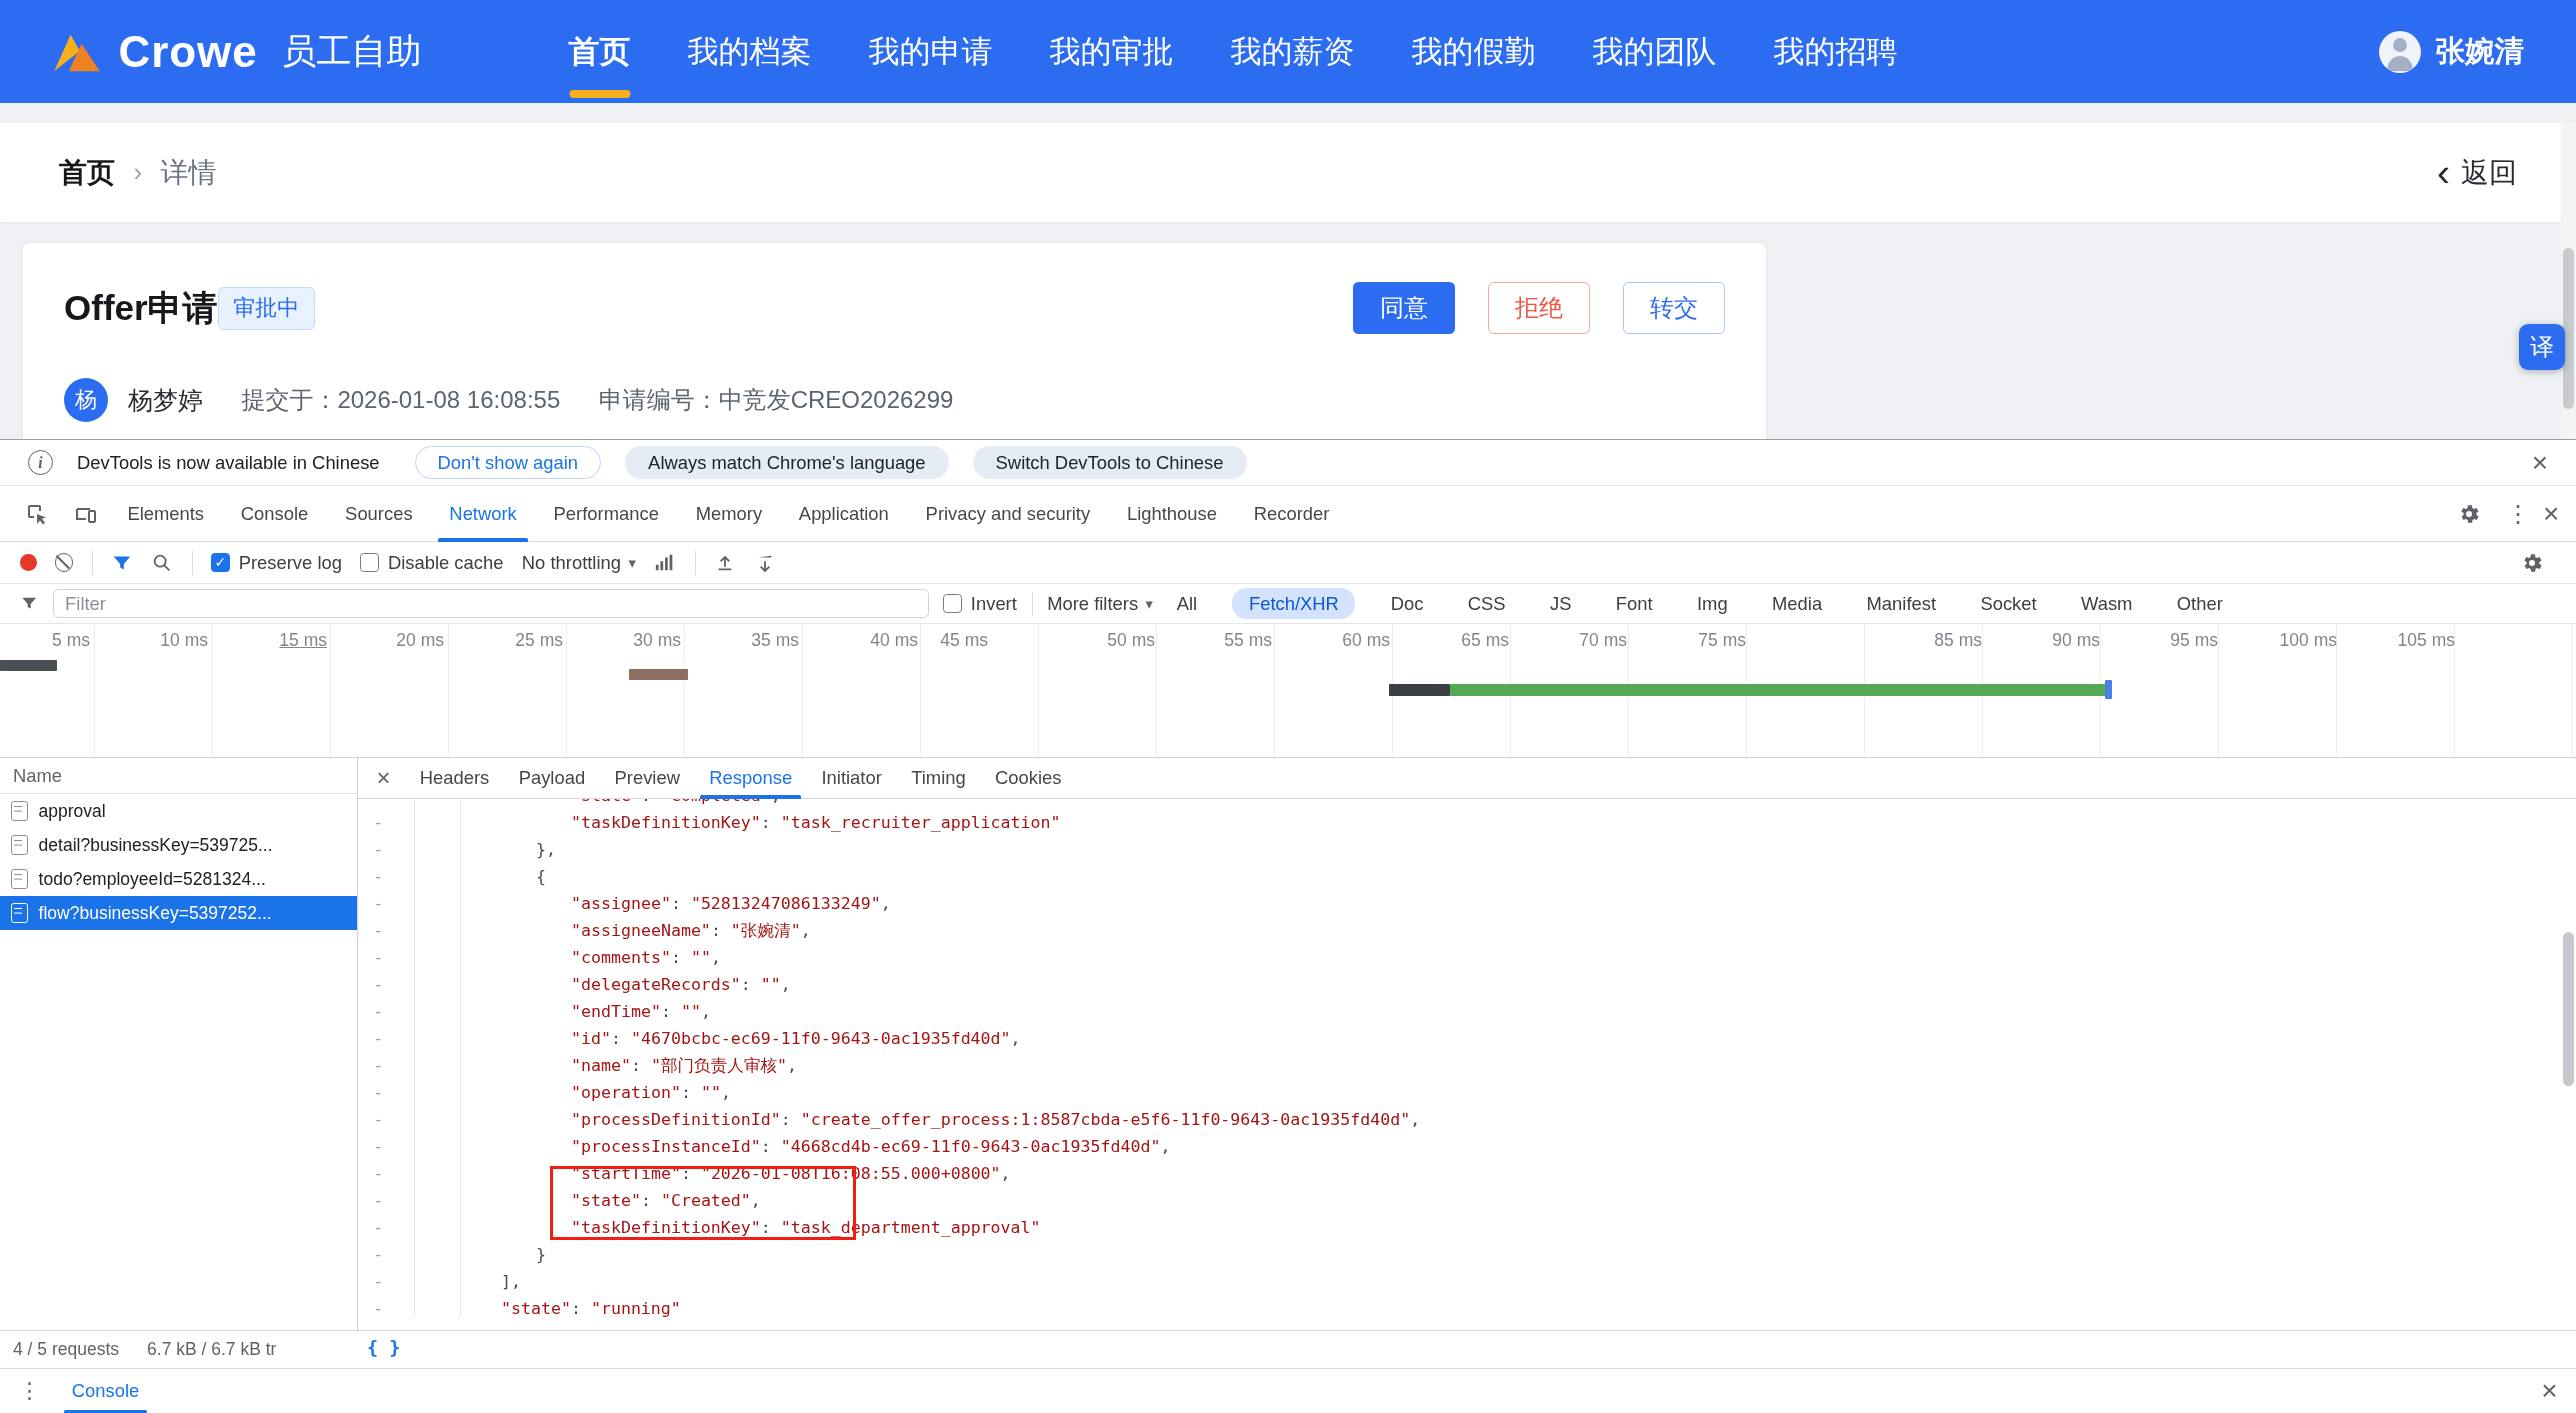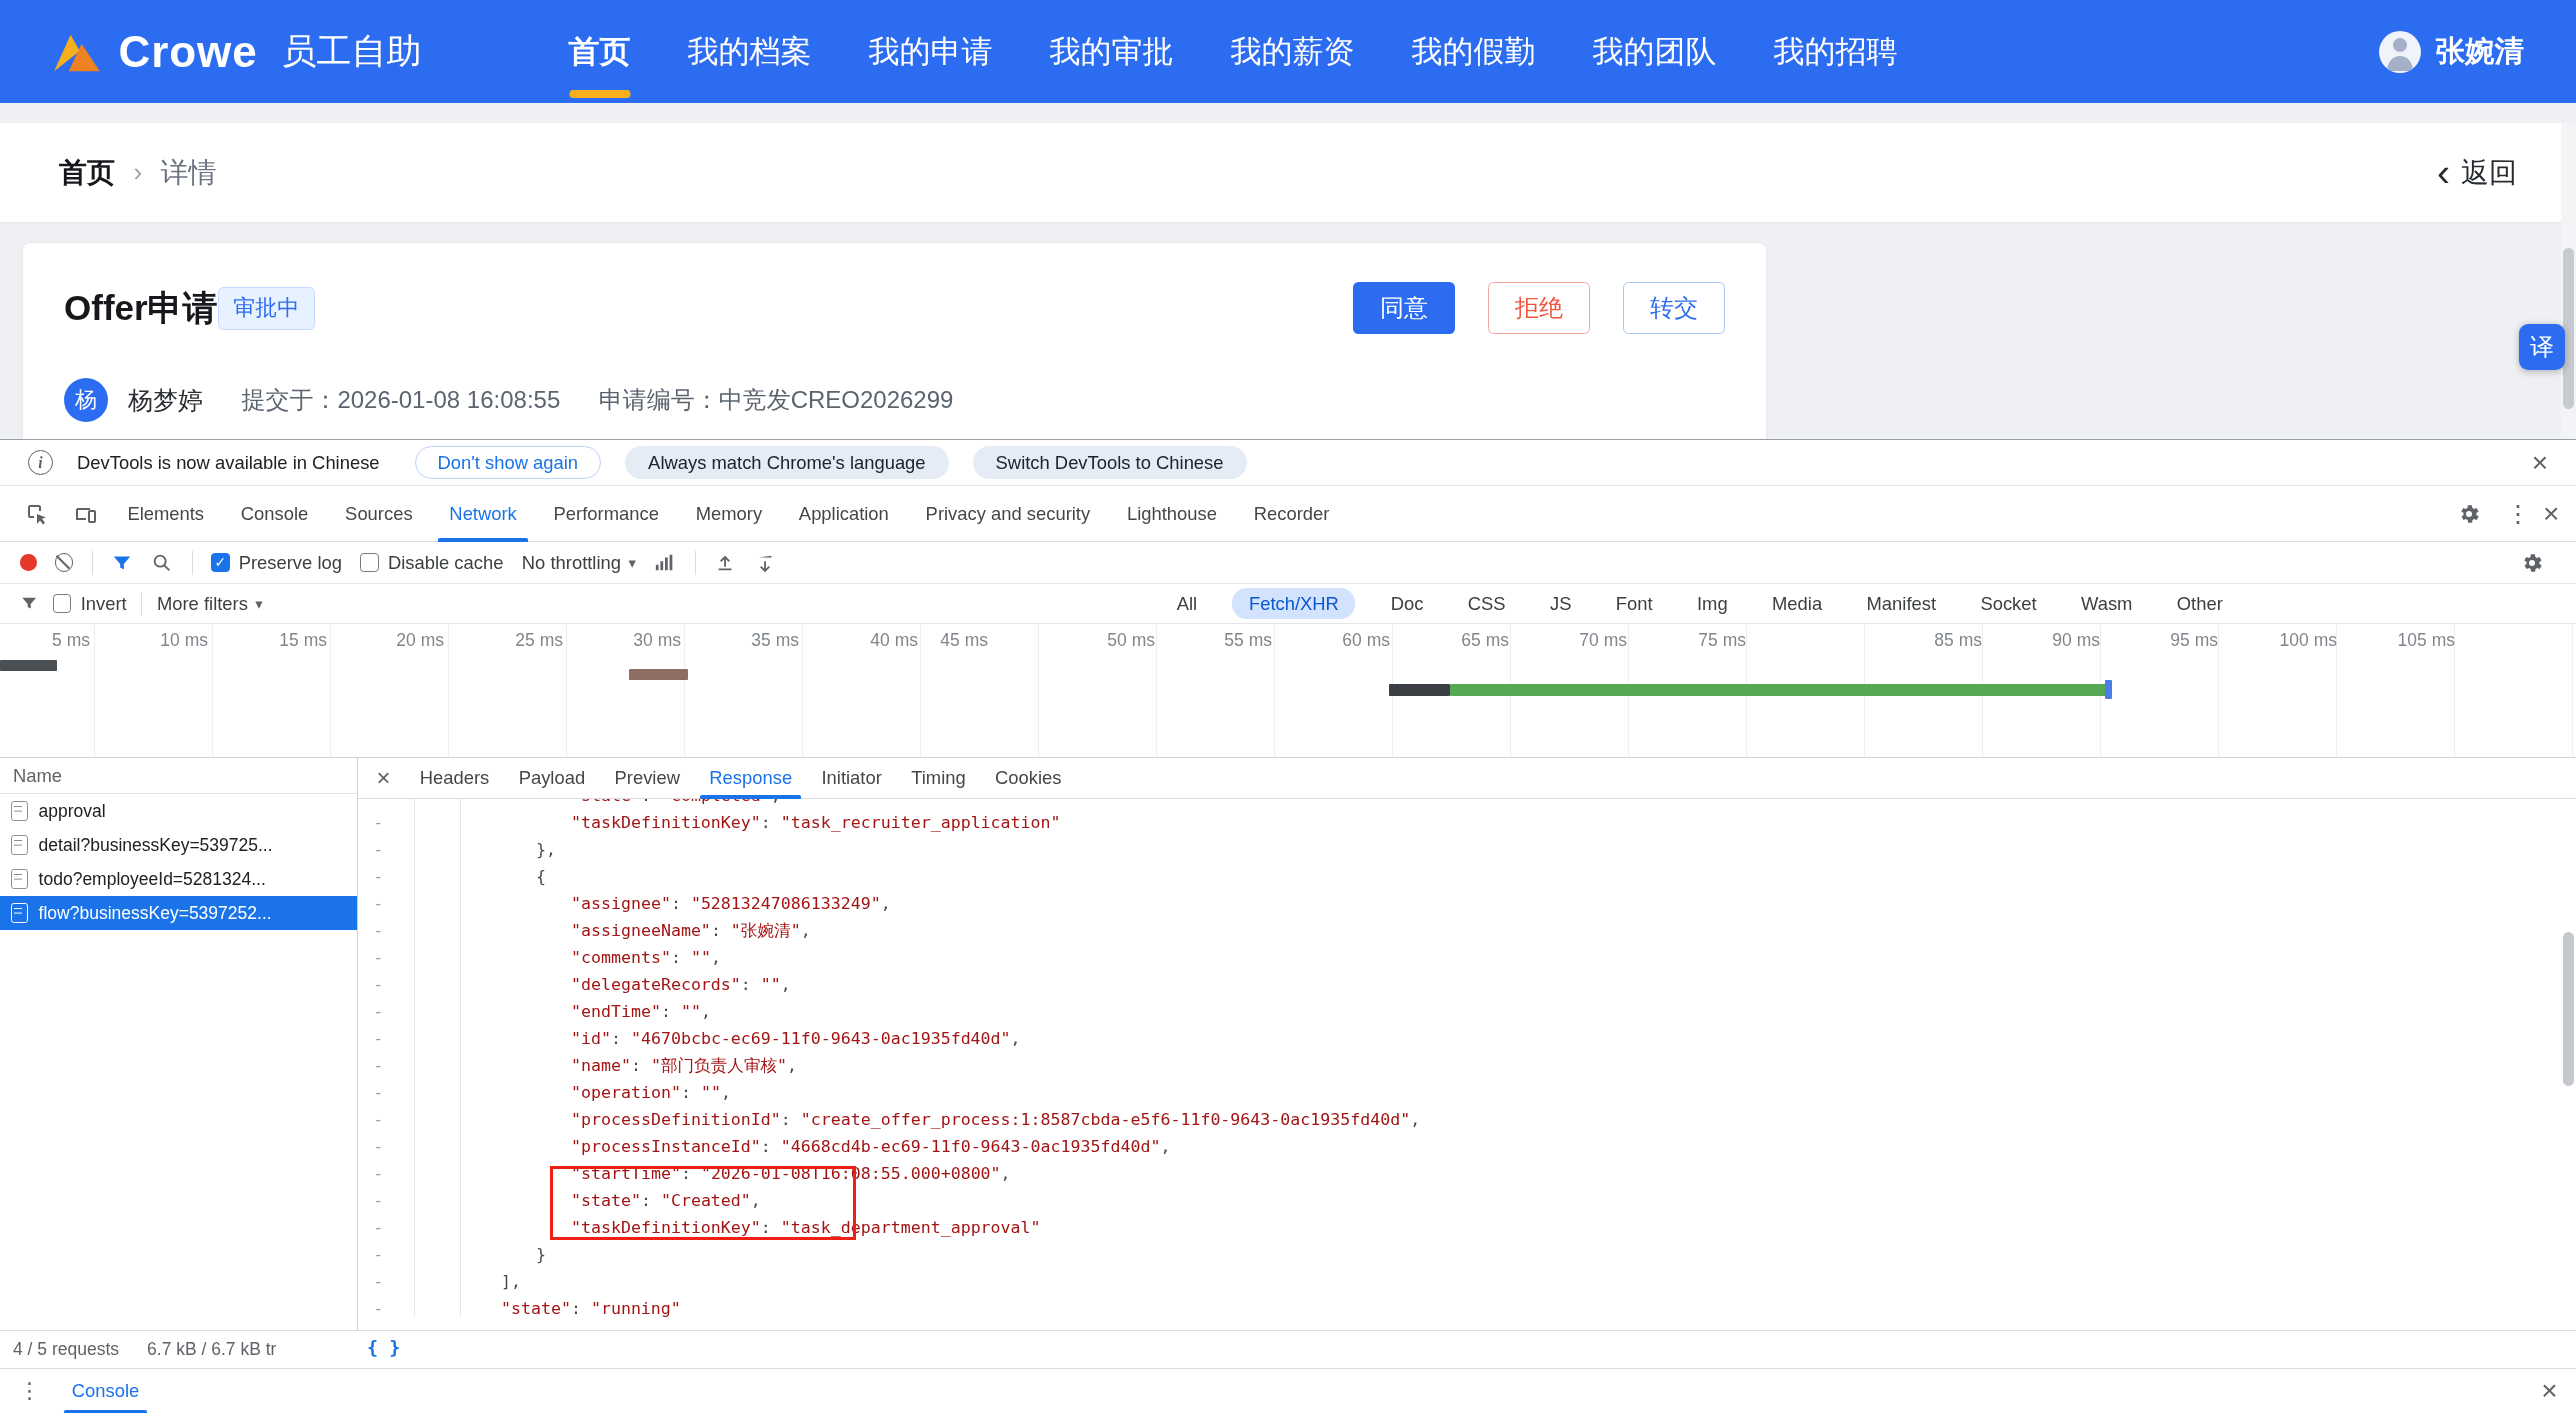--- a/index.html
+++ b/index.html
@@ -289,20 +289,21 @@
           </svg>
       </span>
     </div>
 
     <div class="dt-filter">
       <span>
         <svg width="18.4" height="18.4" viewBox="0 0 24 24">
             <path fill="#5f6368" d="M3 5h18l-7 8v6l-4-2v-4z"></path>
           </svg>
       </span>
+      <input class="filter-input" placeholder="Filter" style="">
       <span class="cb">
         <span class="cbox"></span>
         <span>Invert</span>
       </span>
       <span class="vsep"></span>
       <span class="throttle">
         <span>More filters</span>
         <span class="caret">▾</span>
       </span>
       <span class="types">
@@ -317,21 +318,21 @@
           <span class="typechip">Manifest</span>
           <span class="typechip">Socket</span>
           <span class="typechip">Wasm</span>
           <span class="typechip">Other</span>
         </span>
     </div>
 
     <div class="dt-ruler">
         <span class="tick-label" style="left: 13px;">5 ms</span>
         <span class="tick-label" style="left: 131px;">10 ms</span>
-        <span class="tick-label" style="left: 250px;">15 ms</span>
+        <span class="tick-label" style="left: 250px; text-decoration: underline;">15 ms</span>
         <span class="tick-label" style="left: 367px;">20 ms</span>
         <span class="tick-label" style="left: 486px;">25 ms</span>
         <span class="tick-label" style="left: 604px;">30 ms</span>
         <span class="tick-label" style="left: 722px;">35 ms</span>
         <span class="tick-label" style="left: 841px;">40 ms</span>
         <span class="tick-label" style="left: 911px;">45 ms</span>
         <span class="tick-label" style="left: 1078px;">50 ms</span>
         <span class="tick-label" style="left: 1195px;">55 ms</span>
         <span class="tick-label" style="left: 1313px;">60 ms</span>
         <span class="tick-label" style="left: 1432px;">65 ms</span>

